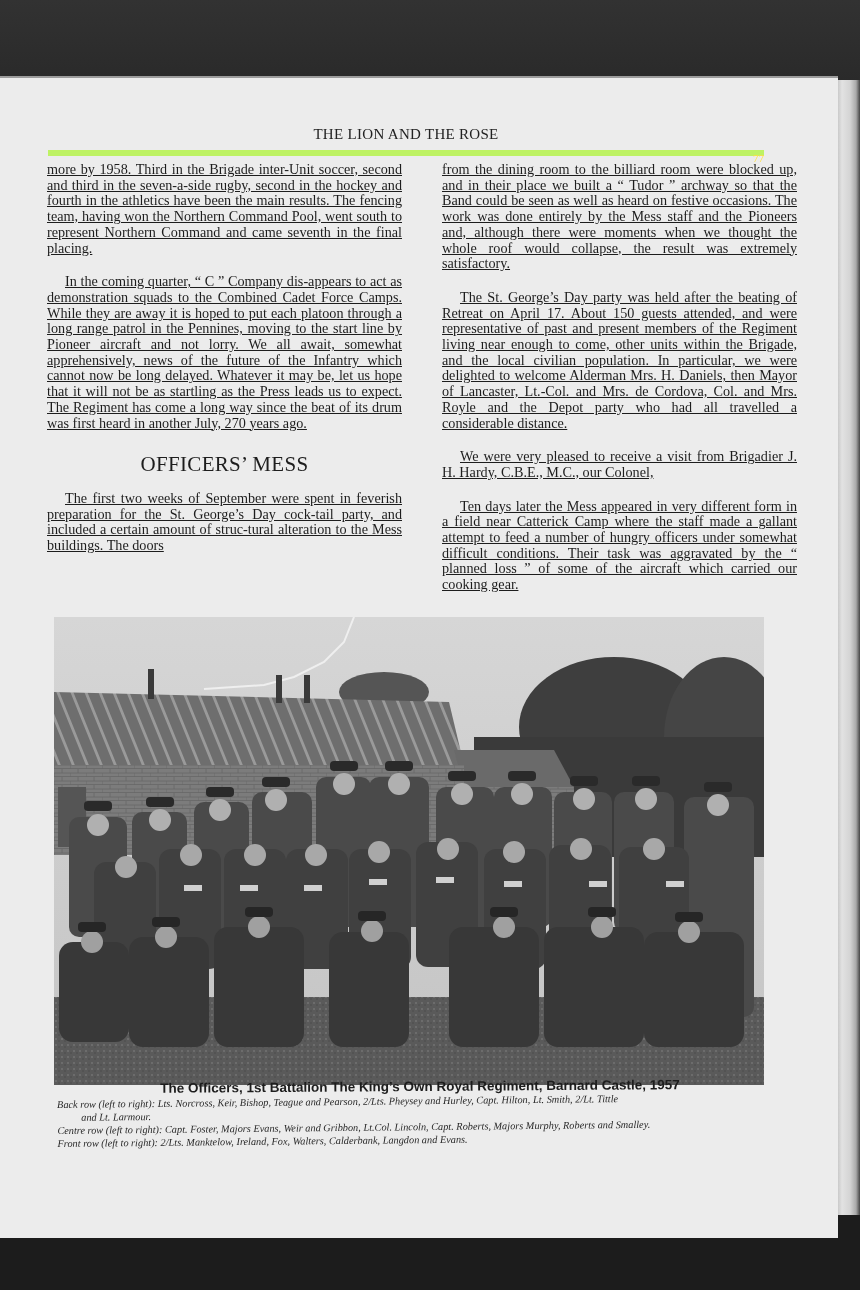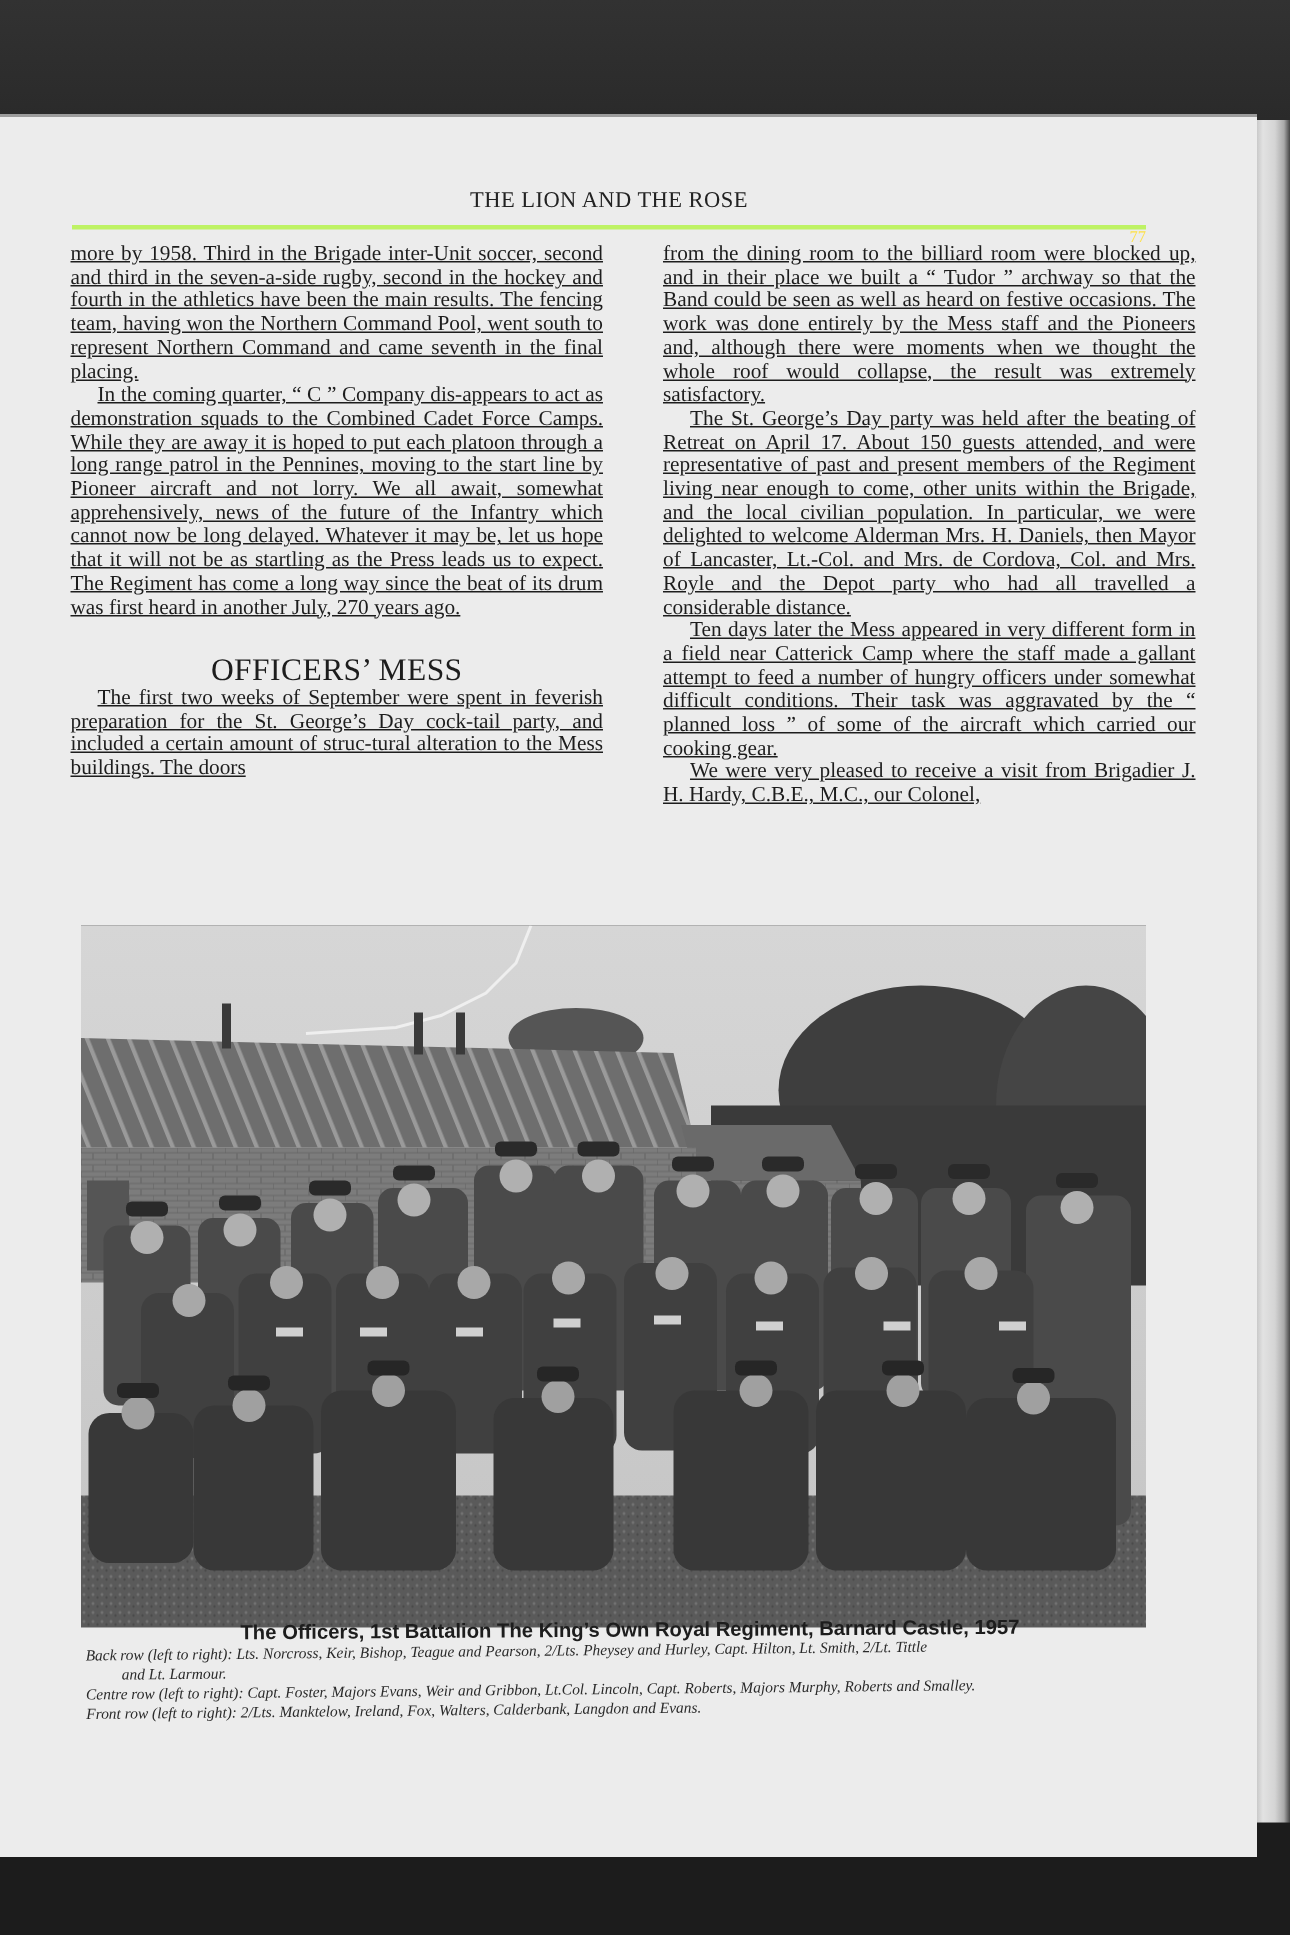--- a/index.html
+++ b/index.html
@@ -20,38 +20,38 @@
     position:absolute; left:0; top:76px; width:838px; height:1160px;
     background:#ececec;
     border-top:2px solid #9c9c9c;
   }
   .page-edge {
     position:absolute; left:830px; top:80px; width:30px; height:1135px;
     background:linear-gradient(90deg,#cfcfcf 0,#bdbdbd 6px,#e2e2e2 12px,#d4d4d4 20px,#a9a9a9 26px,#444 30px);
   }
   .running-head {
     position:absolute; left:48px; top:124px; width:716px; height:26px;
-    border-bottom:3px solid #bef264;
+    border-bottom:6px solid #bef264;
   }
   .running-title {
     position:absolute; left:0; width:100%; top:2px; text-align:center;
     font-size:15px; letter-spacing:0.3px; color:#222;
   }
   .page-number {
     position:absolute; right:0; top:5px; font-size:11px; color:#fde047;margin-top:23px;
   }
   .col {
     position:absolute; top:162px; width:355px;
     font-size:14.2px; line-height:15.7px; color:#1d1d1d;
     text-align:justify; hyphens:manual;
   }
   .col-left { left:47px; }
   .col-right { left:442px; top:162px; }
   .col p { margin:0; text-indent:0;text-decoration:underline; }
-  .col p.indent { text-indent:18px; }
+  .col p.indent { text-indent:18px;margin-top:18px; }
   .section-heading {
     text-align:center; font-size:21px; letter-spacing:0.3px;
     margin:26px 0 3px 0; color:#1d1d1d;
   }
   .photo {
     position:absolute; left:54px; top:617px; width:710px; height:468px;
     background:#6f6f6f; overflow:hidden;
   }
   .photo svg { display:block; }
   .caption-title {
@@ -85,22 +85,22 @@
 <div class="col col-left">
   <p>more by 1958. Third in the Brigade inter-Unit soccer, second and third in the seven-a-side rugby, second in the hockey and fourth in the athletics have been the main results. The fencing team, having won the Northern Command Pool, went south to represent Northern Command and came seventh in the final placing.</p>
   <p class="indent">In the coming quarter, “ C ” Company dis-appears to act as demonstration squads to the Combined Cadet Force Camps. While they are away it is hoped to put each platoon through a long range patrol in the Pennines, moving to the start line by Pioneer aircraft and not lorry. We all await, somewhat apprehensively, news of the future of the Infantry which cannot now be long delayed. Whatever it may be, let us hope that it will not be as startling as the Press leads us to expect. The Regiment has come a long way since the beat of its drum was first heard in another July, 270 years ago.</p>
   <div class="section-heading">OFFICERS’ MESS</div>
   <p class="indent">The first two weeks of September were spent in feverish preparation for the St. George’s Day cock-tail party, and included a certain amount of struc-tural alteration to the Mess buildings. The doors</p>
 </div>
 
 <div class="col col-right">
   <p>from the dining room to the billiard room were blocked up, and in their place we built a “ Tudor ” archway so that the Band could be seen as well as heard on festive occasions. The work was done entirely by the Mess staff and the Pioneers and, although there were moments when we thought the whole roof would collapse, the result was extremely satisfactory.</p>
   <p class="indent">The St. George’s Day party was held after the beating of Retreat on April 17. About 150 guests attended, and were representative of past and present members of the Regiment living near enough to come, other units within the Brigade, and the local civilian population. In particular, we were delighted to welcome Alderman Mrs. H. Daniels, then Mayor of Lancaster, Lt.-Col. and Mrs. de Cordova, Col. and Mrs. Royle and the Depot party who had all travelled a considerable distance.</p>
+  <p class="indent">We were very pleased to receive a visit from Brigadier J. H. Hardy, C.B.E., M.C., our Colonel,</p>
   <p class="indent">Ten days later the Mess appeared in very different form in a field near Catterick Camp where the staff made a gallant attempt to feed a number of hungry officers under somewhat difficult conditions. Their task was aggravated by the “ planned loss ” of some of the aircraft which carried our cooking gear.</p>
-  <p class="indent">We were very pleased to receive a visit from Brigadier J. H. Hardy, C.B.E., M.C., our Colonel,</p>
 </div>
 
 <div class="photo">
   <svg width="710" height="468" viewBox="0 0 710 468">
     <defs>
       <linearGradient id="sky" x1="0" y1="0" x2="0" y2="1">
         <stop offset="0" stop-color="#d6d6d6"></stop>
         <stop offset="1" stop-color="#c4c4c4"></stop>
       </linearGradient>
       <pattern id="roof" width="14" height="80" patternUnits="userSpaceOnUse" patternTransform="skewX(22)">

